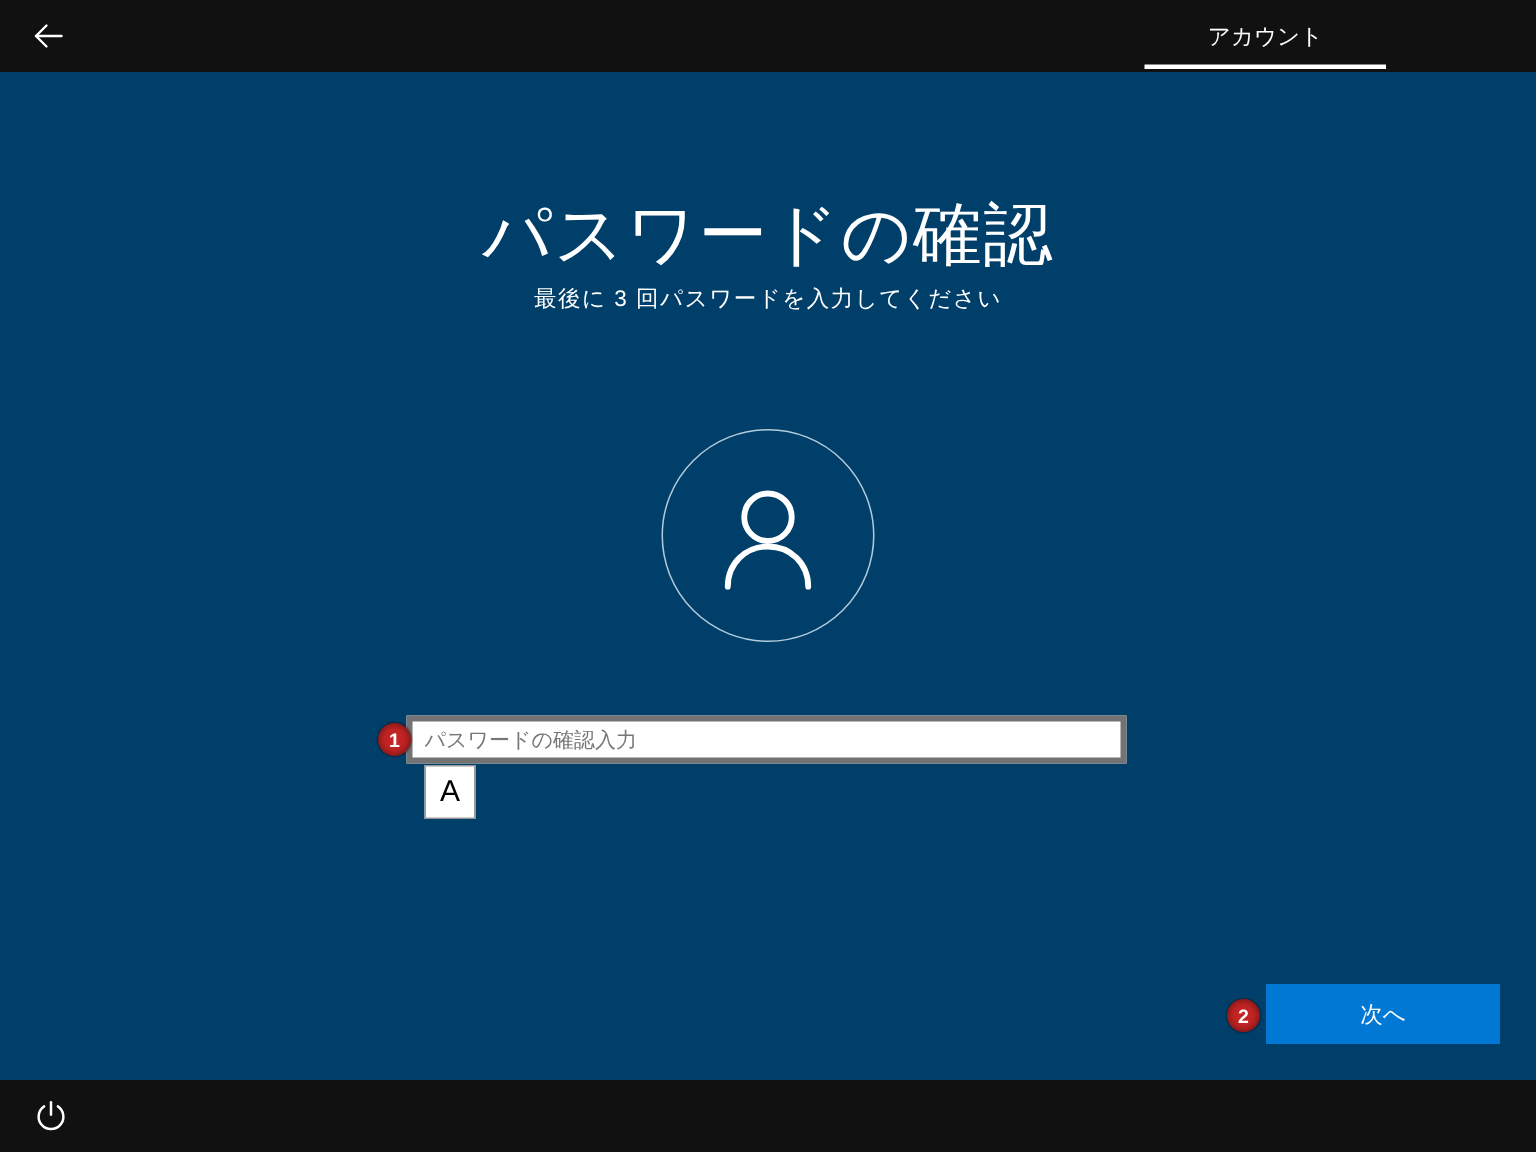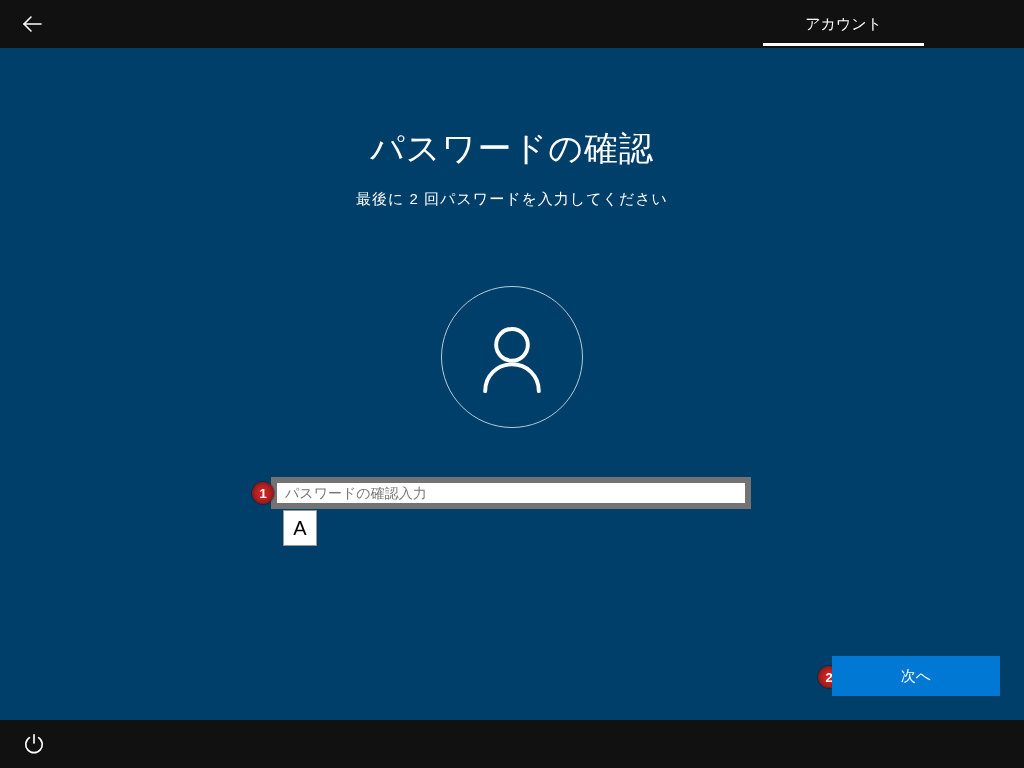--- a/index.html
+++ b/index.html
@@ -10,38 +10,38 @@
     .topbar { position:absolute; left:0; top:0; width:1024px; height:64px; background:#111; }
     .back-btn { position:absolute; left:8px; top:0; width:48px; height:48px; display:flex; align-items:center; justify-content:center; cursor:pointer; }
     .back-btn svg { stroke:#fff; }
     .tab-area { position:absolute; top:0; right:100px; height:48px; display:flex; align-items:flex-end; }
     .tab { color:#fff; font-size:15px; padding:0 42px 14px 42px; position:relative; }
     .tab-underline { position:absolute; left:0; right:0; bottom:2px; height:3px; background:#fff; }
 
     
     .panel { position:absolute; left:0; top:48px; width:1024px; height:672px; background:#003f6a; }
 
-    .title { position:absolute; top:78px; left:0; width:1024px; text-align:center; color:#fff; font-size:34px; font-weight:300; letter-spacing:1px; }
+    .title { position:absolute; top:78px; left:0; width:1024px; text-align:center; color:#fff; font-size:46px; font-weight:300; letter-spacing:1px; }
     .subtitle { position:absolute; top:142px; left:0; width:1024px; text-align:center; color:#fff; font-size:15px; font-weight:300; letter-spacing:1px; }
 
     .avatar-circle { position:absolute; left:441px; top:238px; width:142px; height:142px; border:1px solid #b3ccdb; border-radius:50%; display:flex; align-items:center; justify-content:center; }
     .avatar-circle svg { stroke:#fff; }
 
-    .pw-field { position:absolute; left:271px; top:429px; width:480px; height:32px; background:#fff; border:6px solid #737373; outline:none; font-size:14px; padding:0 8px; font-family:"Yu Gothic UI","Segoe UI",Meiryo,sans-serif; }
+    .pw-field { position:absolute; left:271px; top:429px; width:480px; height:32px; background:#fff; border:4px solid #737373; outline:none; font-size:14px; padding:0 8px; font-family:"Yu Gothic UI","Segoe UI",Meiryo,sans-serif; }
     .pw-field::placeholder { color:#777; }
 
     .ime-badge { position:absolute; left:283px; top:462px; width:34px; height:36px; background:#fff; border:1px solid #999; display:flex; align-items:center; justify-content:center; font-size:20px; color:#000; font-family:"Segoe UI",sans-serif; }
 
     .callout { position:absolute; width:22px; height:22px; border-radius:50%; background:#c52424; box-shadow: inset 0 0 6px rgba(0,0,0,.55), 0 0 0 1px rgba(0,0,0,.25); color:#fff; font-size:13px; font-weight:600; display:flex; align-items:center; justify-content:center; }
     .c1 { left:252px; top:434px; }
     .c2 { left:818px; top:618px; }
 
     .online-link { position:absolute; left:24px; bottom:36px; color:#fff; font-size:14px; cursor:pointer; }
 
-    .next-btn { position:absolute; right:24px; bottom:24px; width:168px; height:40px; background:#0078d4; color:#fff; border:none; font-size:15px; cursor:pointer; font-family:inherit; }
+    .next-btn { position:absolute; right:24px; bottom:24px; width:156px; height:40px; background:#0078d4; color:#fff; border:none; font-size:15px; cursor:pointer; font-family:inherit; }
 
     
     .bottombar { position:absolute; left:0; bottom:0; width:1024px; height:48px; background:#111; }
     .power-btn { position:absolute; left:12px; bottom:2px; width:44px; height:44px; display:flex; align-items:center; justify-content:center; cursor:pointer; }
     .power-btn svg { stroke:#fff; }
   </style>
 </head>
 <body>
 
 <div class="stage">
@@ -57,21 +57,21 @@
       <div class="tab">
         <span>アカウント</span>
         <div class="tab-underline"></div>
       </div>
     </div>
   </div>
 
   <div class="panel">
 
     <div class="title">パスワードの確認</div>
-    <div class="subtitle">最後に 2 回パスワードを入力してください</div>
+    <div class="subtitle">最後に 3 回パスワードを入力してください</div>
 
     <div class="avatar-circle">
       <svg width="78" height="78" viewBox="0 0 64 64" fill="none" stroke-width="3.2" stroke-linecap="round" stroke-linejoin="round">
         <circle cx="32" cy="22" r="13"></circle>
         <path d="M10 60c0-13 10-22 22-22s22 9 22 22"></path>
       </svg>
     </div>
 
     <input type="password" class="pw-field" placeholder="パスワードの確認入力" style="">
 

